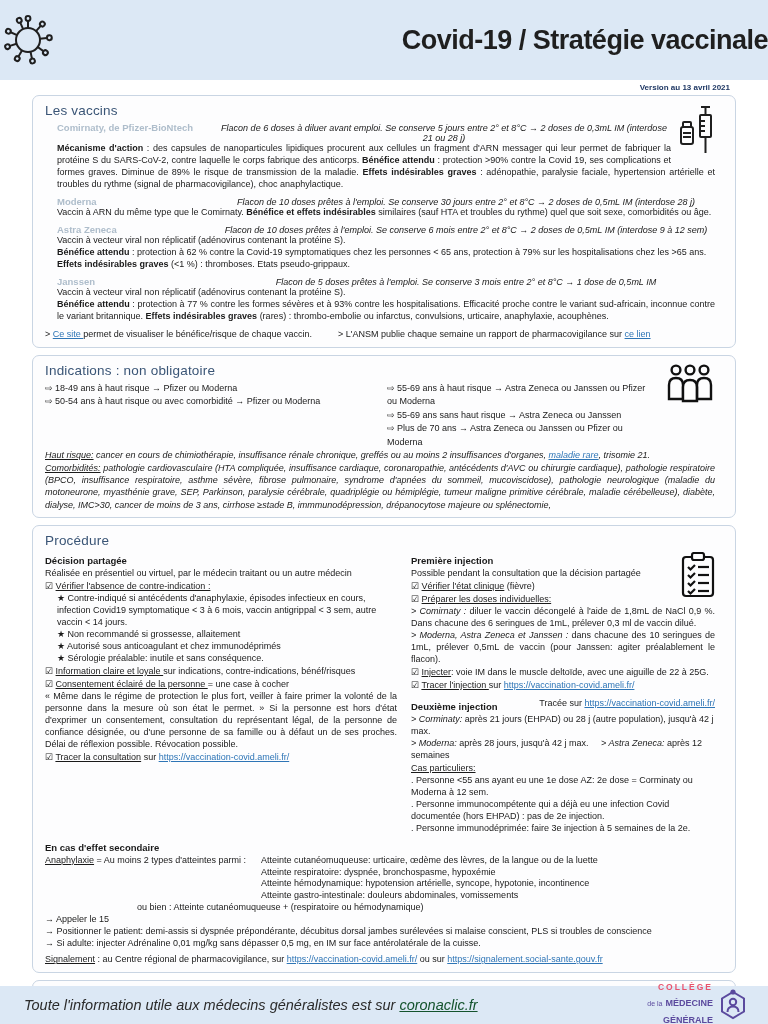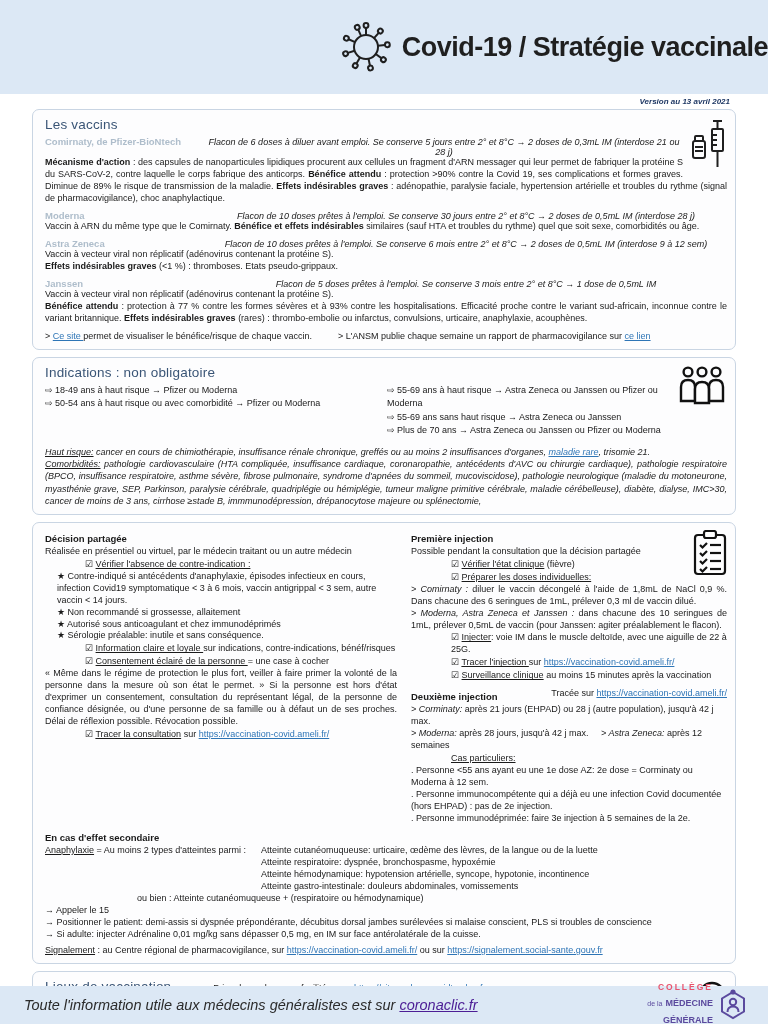--- a/index.html
+++ b/index.html
@@ -1,56 +1,56 @@
 <!DOCTYPE html>
 <html><head>
 <meta charset="utf-8">
 <style>
   * { margin:0; padding:0; box-sizing:border-box; }
   html,body { width:768px; height:1024px; }
   body { font-family:"Liberation Sans", sans-serif; background:#ffffff; color:#1a1a1a; position:relative; overflow:hidden; }
 
-  .band-top { background:#dce8f5; height:94px; display:flex; align-items:center; justify-content:flex-end; gap:8px; }
+  .band-top { background:#dce8f5; height:80px; display:flex; align-items:center; justify-content:space-between; gap:8px; }
   .page-title { font-size:27px; font-weight:bold; color:#1f1f1f; letter-spacing:-0.5px; }
-  .version { text-align:right; font-size:8px; font-style:italic; font-weight:bold; color:#1f3864; padding:3px 38px 1px 0; }
-
-  .panel { background:#fdfdfe; border:1px solid #c9d5e3; border-radius:7px; margin:4px 32px 7px 32px; padding:7px 8px 6px 12px; position:relative; }
+  .version { text-align:right; font-size:8px; font-weight:bold; color:#1f3864; padding:3px 38px 1px 0; }
+
+  .panel { background:#fdfdfe; border:1px solid #c9d5e3; border-radius:7px; margin:4px 32px 7px 32px; padding:7px 20px 6px 12px; position:relative; }
   .panel-title { font-size:13.5px; color:#3a5576; margin-bottom:4px; letter-spacing:0.2px; }
 
   .txt { font-size:9px; line-height:1.33; color:#1a1a1a; }
   .just { text-align:justify; }
   .b { font-weight:bold; }
   .i { font-style:italic;margin-top:45px; }
   .u { text-decoration:underline;text-align:right; }
   .gap { margin-left:26px;text-align:right; }
   .gap-s { margin-left:10px; }
   a.link { color:#2e75b6; text-decoration:underline; cursor:pointer; font-style:inherit; }
-  a.link.dark { color:#4c1d95; }
-
-  .vac-item { margin-bottom:5px; }
+  a.link.dark { color:#14532d; }
+
+  .vac-item { margin-bottom:5px;margin-left:12px; }
   .vac-head { display:flex; align-items:baseline; }
   .vac-name { flex:0 0 160px; font-weight:bold; font-size:9.5px; color:#aebdcb; }
   .vac-flacon { flex:1; font-style:italic; font-size:9px; text-align:center; }
   .links-row { margin-top:6px; font-size:9px; }
 
   .float-icon { float:right; margin:0 0 4px 8px; }
 
-  .ind-cols { display:flex; gap:24px; margin-bottom:8px; }
+  .ind-cols { display:flex; gap:24px; margin-bottom:0; }
   .ind-col-l { flex:0 0 318px; }
   .ind-col-r { flex:1; }
   .ind-bullet { font-size:9px; line-height:1.5; }
   .risk { font-style:italic; font-size:9px; line-height:1.38; }
   .risk .u { font-weight:bold; font-weight:normal; }
 
   .proc-cols { display:flex; gap:14px; }
   .proc-left { flex:0 0 352px; }
   .proc-right { flex:1; }
   .sub-h { font-weight:bold; font-size:9.5px; margin:3px 0 2px 0; }
   .ind1 { padding-left:12px; }
-  .chk { margin-top:1px;margin-left:40px; }
+  .chk { margin-top:1px; }
   .deux-row { display:flex; justify-content:space-between; margin-top:6px; }
   .effet { margin-top:7px; }
   .ana-row { display:flex; }
   .ana-label { flex:0 0 216px; }
   .ana-list { flex:1; }
   .oubien { margin-left:92px; }
   .sig { margin-top:4px; }
 
   .lieux-head { display:flex; align-items:baseline; gap:42px; }
   .lieux-row1 { display:flex; gap:58px; margin-top:4px; }
@@ -123,20 +123,21 @@
     </div>
     <div class="txt"><span>Vaccin à ARN du même type que le Comirnaty. </span><span class="b">Bénéfice et effets indésirables</span><span> similaires (sauf HTA et troubles du rythme) quel que soit sexe, comorbidités ou âge.</span></div>
   </div>
 
   <div class="vac-item">
     <div class="vac-head">
       <span class="vac-name">Astra Zeneca</span>
       <span class="vac-flacon">Flacon de 10 doses prêtes à l'emploi. Se conserve 6 mois entre 2° et 8°C → 2 doses de 0,5mL IM (interdose 9 à 12 sem)</span>
     </div>
     <div class="txt">Vaccin à vecteur viral non réplicatif (adénovirus contenant la protéine S).</div>
+    <div class="txt"><span class="b">Bénéfice attendu</span><span> : protection à 62 % contre la Covid-19 symptomatiques chez les personnes &lt; 65 ans, protection à 79% sur les hospitalisations chez les &gt;65 ans.</span></div>
     <div class="txt"><span class="b">Effets indésirables graves</span><span> (&lt;1 %) : thromboses. Etats pseudo-grippaux.</span></div>
   </div>
 
   <div class="vac-item">
     <div class="vac-head">
       <span class="vac-name">Janssen</span>
       <span class="vac-flacon">Flacon de 5 doses prêtes à l'emploi. Se conserve 3 mois entre 2° et 8°C → 1 dose de 0,5mL IM</span>
     </div>
     <div class="txt">Vaccin à vecteur viral non réplicatif (adénovirus contenant la protéine S).</div>
     <div class="txt just"><span class="b">Bénéfice attendu</span><span> : protection à 77 % contre les formes sévères et à 93% contre les hospitalisations. Efficacité proche contre le variant sud-africain, inconnue contre le variant britannique. </span><span class="b">Effets indésirables graves</span><span> (rares) : thrombo-embolie ou infarctus, convulsions, urticaire, anaphylaxie, acouphènes.</span></div>
@@ -166,20 +167,21 @@
       <div class="ind-bullet">⇨  55-69 ans à haut risque → Astra Zeneca ou Janssen ou Pfizer ou Moderna</div>
       <div class="ind-bullet">⇨  55-69 ans sans haut risque → Astra Zeneca ou Janssen</div>
       <div class="ind-bullet">⇨  Plus de 70 ans → Astra Zeneca ou Janssen ou Pfizer ou Moderna</div>
     </div>
   </div>
   <div class="risk"><span class="u">Haut risque:</span><span> cancer en cours de chimiothérapie, insuffisance rénale chronique, greffés ou au moins 2 insuffisances d'organes, </span><a class="link">maladie rare</a><span>, trisomie 21.</span></div>
   <div class="risk just"><span class="u">Comorbidités:</span><span> pathologie cardiovasculaire (HTA compliquée, insuffisance cardiaque, coronaropathie, antécédents d'AVC ou chirurgie cardiaque), pathologie respiratoire (BPCO, insuffisance respiratoire, asthme sévère, fibrose pulmonaire, syndrome d'apnées du sommeil, mucoviscidose), pathologie neurologique (maladie du motoneurone, myasthénie grave, SEP, Parkinson, paralysie cérébrale, quadriplégie ou hémiplégie, tumeur maligne primitive cérébrale, maladie cérébelleuse), diabète, dialyse, IMC&gt;30, cancer de moins de 3 ans, cirrhose ≥stade B, immmunodépression, drépanocytose majeure ou splénectomie,</span></div>
 </div>
 
 <div class="panel">
+  <div class="panel-title">Procédure</div>
   <div class="proc-cols">
     <div class="proc-left">
       <div class="sub-h">Décision partagée</div>
       <div class="txt">Réalisée en présentiel ou virtuel, par le médecin traitant ou un autre médecin</div>
       <div class="txt chk"><span>☑ </span><span class="u">Vérifier l'absence de contre-indication :</span></div>
       <div class="txt ind1">★ Contre-indiqué si antécédents d'anaphylaxie, épisodes infectieux en cours, infection Covid19 symptomatique &lt; 3 à 6 mois, vaccin antigrippal &lt; 3 sem, autre vaccin &lt; 14 jours.</div>
       <div class="txt ind1">★ Non recommandé si grossesse, allaitement</div>
       <div class="txt ind1">★ Autorisé sous anticoagulant et chez immunodéprimés</div>
       <div class="txt ind1">★ Sérologie préalable: inutile et sans conséquence.</div>
       <div class="txt chk"><span>☑ </span><span class="u">Information claire et loyale </span><span>sur indications, contre-indications, bénéf/risques</span></div>
@@ -203,21 +205,20 @@
         </svg>
       </span>
       <div class="sub-h">Première injection</div>
       <div class="txt">Possible pendant la consultation que la décision partagée</div>
       <div class="txt chk"><span>☑ </span><span class="u">Vérifier l'état clinique</span><span> (fièvre)</span></div>
       <div class="txt chk"><span>☑  </span><span class="u">Préparer les doses individuelles:</span></div>
       <div class="txt just"><span class="i">&gt; Comirnaty :</span><span> diluer le vaccin décongelé à l'aide de 1,8mL de NaCl 0,9 %. Dans chacune des 6 seringues de 1mL, prélever 0,3 ml de vaccin dilué.</span></div>
       <div class="txt just"><span class="i">&gt; Moderna, Astra Zeneca et Janssen :</span><span> dans chacune des 10 seringues de 1mL, prélever 0,5mL de vaccin (pour Janssen: agiter préalablement le flacon).</span></div>
       <div class="txt chk"><span>☑ </span><span class="u">Injecter</span><span>: voie IM dans le muscle deltoïde, avec une aiguille de 22 à 25G.</span></div>
       <div class="txt chk"><span>☑ </span><span class="u">Tracer l'injection </span><span>sur </span><a class="link">https://vaccination-covid.ameli.fr/</a></div>
-      <div class="txt chk"><span>☑ </span><span class="u">Surveillance clinique</span><span> au moins 15 minutes après la vaccination</span></div>
       <div class="deux-row">
         <span class="sub-h">Deuxième injection</span>
         <span class="txt"><span>Tracée sur </span><a class="link">https://vaccination-covid.ameli.fr/</a></span>
       </div>
       <div class="txt"><span class="i">&gt; Corminaty:</span><span> après 21 jours (EHPAD) ou 28 j (autre population), jusqu'à 42 j max.</span></div>
       <div class="txt"><span class="i">&gt; Moderna:</span><span> après 28 jours, jusqu'à 42 j max. </span><span class="i gap-s">&gt; Astra Zeneca:</span><span> après 12 semaines</span></div>
       <div class="txt chk"><span class="u">Cas particuliers:</span></div>
       <div class="txt">. Personne &lt;55 ans ayant eu une 1e dose AZ: 2e dose = Corminaty ou Moderna à 12 sem.</div>
       <div class="txt">. Personne immunocompétente qui a déjà eu une infection Covid documentée (hors EHPAD) : pas de 2e injection.</div>
       <div class="txt">. Personne immunodéprimée: faire 3e injection à 5 semaines de la 2e.</div>

